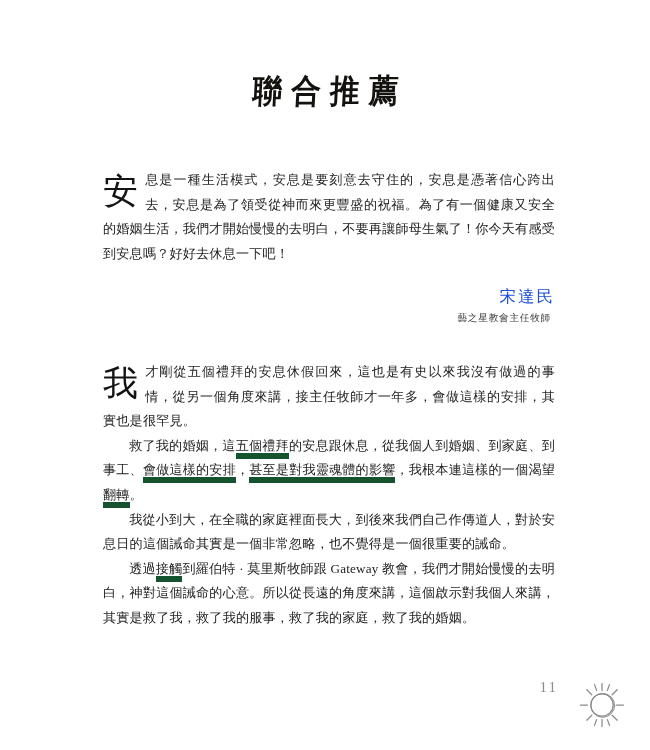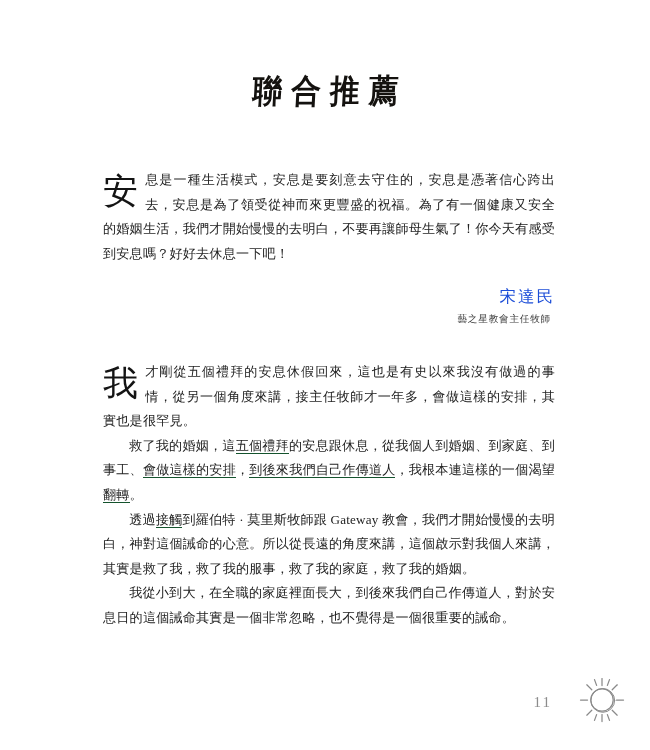--- a/index.html
+++ b/index.html
@@ -71,21 +71,21 @@
     font-size: 35px;
     line-height: 39px;
     padding: 2px 4px 0 0;
     margin: 2px 3px 0 0;
     font-family: "Liberation Serif", "DejaVu Serif", serif;
     color: #141414;
     font-weight: 500;
   }
 
   .underlined {
-    border-bottom: 1px solid #14532d;
+    border-bottom: 6px solid #14532d;
     padding-bottom: 0px;
   }
 
   
   .signature-block {
     position: absolute;
     left: 103px;
     top: 286px;
     width: 452px;
     text-align: right;
@@ -97,38 +97,38 @@
     letter-spacing: 2px;
     font-weight: 500;
   }
   .signature-role {
     font-size: 9.6px;
     line-height: 16px;
     color: #3b3b3b;
     letter-spacing: 0.8px;
     margin-top: 3px;
     padding-right: 4px;
+    font-family: Liberation Mono, monospace;
   }
 
   
   .content2 {
     position: absolute;
     left: 103px;
     top: 360px;
     width: 452px;
   }
 
   
   .footer {
     position: absolute;
     right: 20px;
-    bottom: 19px;
+    bottom: 11px;
     display: flex;
-    align-items: center;
-    gap: 22px;
+    gap: 16px;
     height: 62px;
   }
   .page-number {
     font-family: "Liberation Serif", "DejaVu Serif", serif;
     font-size: 15px;
     color: #8c8c8c;
     letter-spacing: 2px;
     transform: translateY(2px);
   }
   .sun-icon {
@@ -153,23 +153,23 @@
   </div>
 
   <div class="signature-block">
     <div class="signature-name">宋達民</div>
     <div class="signature-role">藝之星教會主任牧師</div>
   </div>
 
   <div class="content2">
     <div id="testimonial-2-paragraphs">
         <p class="para"><span class="dropcap">我</span><span>才剛從五個禮拜的安息休假回來，這也是有史以來我沒有做過的事情，從另一個角度來講，接主任牧師才一年多，會做這樣的安排，其實也是很罕見。</span></p>
-        <p class="para indent"><span>救了我的婚姻，這</span><span class="underlined">五個禮拜</span><span>的安息跟休息，從我個人到婚姻、到家庭、到事工、</span><span class="underlined">會做這樣的安排</span><span>，</span><span class="underlined">到後來我們自己作傳道人</span><span>，我根本連這樣的一個渴望</span><span class="underlined">翻轉</span><span>。</span></p>
+        <p class="para indent"><span>救了我的婚姻，這</span><span class="underlined">五個禮拜</span><span>的安息跟休息，從我個人到婚姻、到家庭、到事工、</span><span class="underlined">會做這樣的安排</span><span>，</span><span class="underlined">甚至是對我靈魂體的影響</span><span>，我根本連這樣的一個渴望</span><span class="underlined">翻轉</span><span>。</span></p>
+        <p class="para indent"><span>我從小到大，在全職的家庭裡面長大，到後來我們自己作傳道人，對於安息日的這個誡命其實是一個非常忽略，也不覺得是一個很重要的誡命。</span></p>
         <p class="para indent"><span>透過</span><span class="underlined">接觸</span><span>到羅伯特 · 莫里斯牧師跟 Gateway 教會，我們才開始慢慢的去明白，神對這個誡命的心意。所以從長遠的角度來講，這個啟示對我個人來講，其實是救了我，救了我的服事，救了我的家庭，救了我的婚姻。</span></p>
-        <p class="para indent"><span>我從小到大，在全職的家庭裡面長大，到後來我們自己作傳道人，對於安息日的這個誡命其實是一個非常忽略，也不覺得是一個很重要的誡命。</span></p>
       </div>
   </div>
 
   <div class="footer">
     <span class="page-number">11</span>
     <span>
       <svg class="sun-icon" viewBox="0 0 56 56" aria-hidden="true">
         <g stroke="#8a8a8a" stroke-width="1.25" fill="none" stroke-linecap="round">
           <circle cx="28" cy="28" r="11.2"></circle>
           <circle cx="28.8" cy="28.4" r="11.9" stroke-width="1"></circle>

